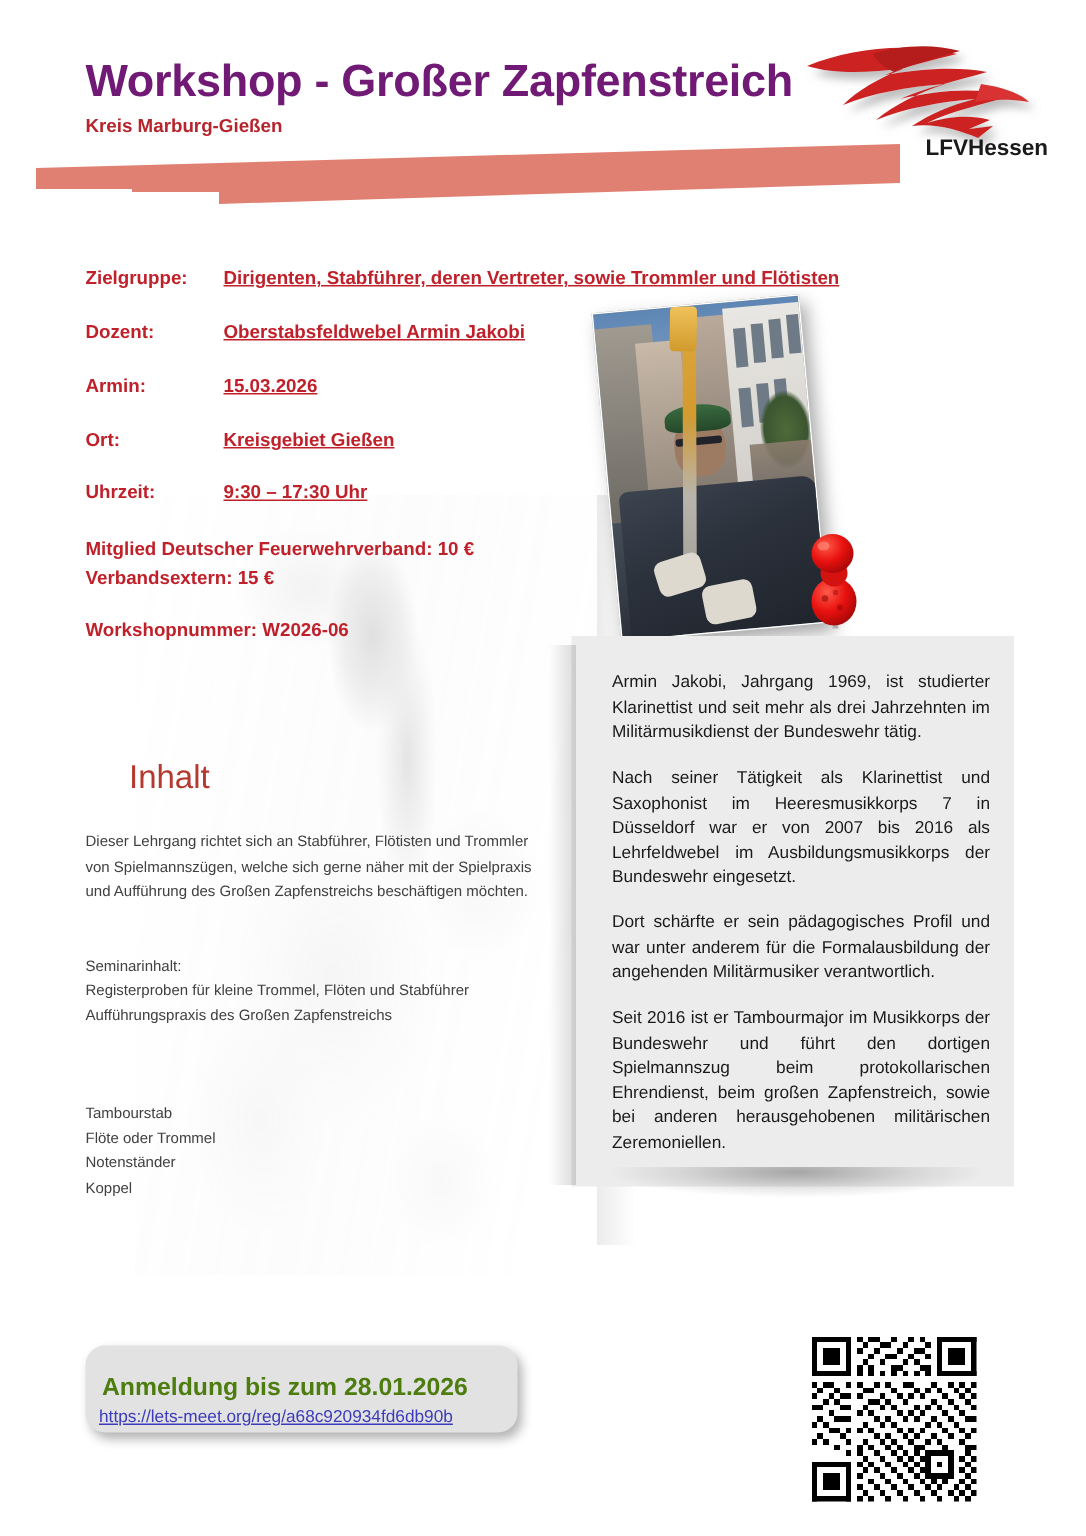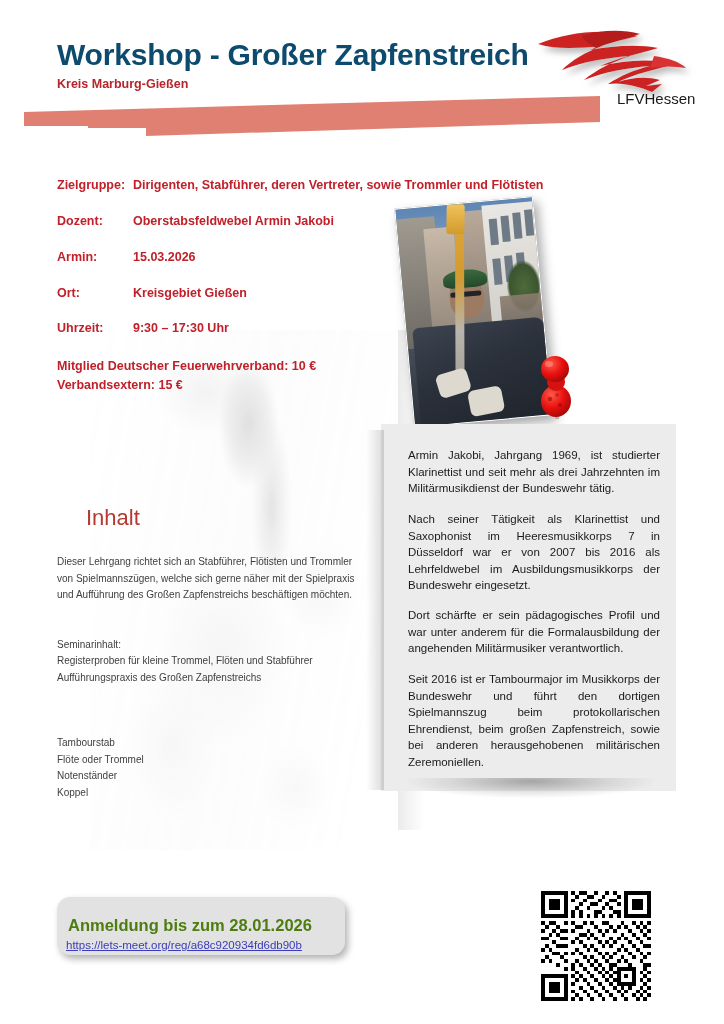--- a/index.html
+++ b/index.html
@@ -46,21 +46,21 @@
     pointer-events: none;
   }
 
   
   #header-title {
     position: absolute;
     left: 57px;
     top: 38px;
     font-size: 30px;
     font-weight: bold;
-    color: #0c4a6e;
+    color: #701a75;
     letter-spacing: -0.2px;
     white-space: nowrap;
   }
   #header-subtitle {
     position: absolute;
     left: 57px;
     top: 77px;
     font-size: 12.5px;
     font-weight: bold;
     color: #b6242c;
@@ -73,21 +73,21 @@
     left: 534px;
     top: 26px;
     width: 180px;
     height: 72px;
   }
   #logo-text {
     position: absolute;
     left: 617px;
     top: 90px;
     font-size: 15px;
-    font-weight: normal;
+    font-weight: bold;
     color: #1a1a1a;
     white-space: nowrap;
   }
 
   
   #banner-ribbon {
     position: absolute;
     left: 0px;
     top: 92px;
     width: 724px;
@@ -97,21 +97,21 @@
   
   .detail-row {
     position: absolute;
     left: 57px;
     font-size: 12.5px;
     font-weight: bold;
     color: #c0202a;
     white-space: nowrap;
   }
   .detail-label { position: absolute; left: 0; top: 0; }
-  .detail-value { position: absolute; left: 76px; top: 0; }
+  .detail-value { position: absolute; left: 92px; top: 0; text-decoration: underline; }
   .detail-block {
     position: absolute;
     left: 57px;
     font-size: 12.5px;
     font-weight: bold;
     color: #c0202a;
     line-height: 19px;
     white-space: nowrap;
   }
 
@@ -342,20 +342,21 @@
     <span class="detail-label">Ort:</span>
     <span class="detail-value">Kreisgebiet Gießen</span>
   </div>
   <div class="detail-row" style="top:321px">
     <span class="detail-label">Uhrzeit:</span>
     <span class="detail-value">9:30 – 17:30 Uhr</span>
   </div>
 
   <div class="detail-block" style="top:357px">Mitglied Deutscher Feuerwehrverband: 10 €</div>
   <div class="detail-block" style="top:376px">Verbandsextern: 15 €</div>
+  <div class="detail-block" style="top:411px">Workshopnummer: W2026-06</div>
 
   <div id="photo-wrap">
     <div id="photo-sky"></div>
     <div class="ph-building" id="ph-b1"></div>
     <div class="ph-building" id="ph-b2"></div>
     <div class="ph-building" id="ph-b3"></div>
     <div class="ph-building" id="ph-b4"></div>
     <div class="ph-win" style="left:92px;top:18px;width:8px;height:26px"></div>
     <div class="ph-win" style="left:104px;top:16px;width:8px;height:26px"></div>
     <div class="ph-win" style="left:116px;top:14px;width:8px;height:26px"></div>

